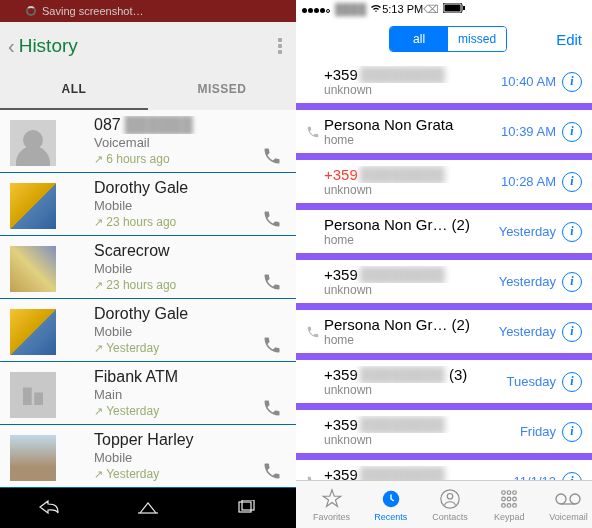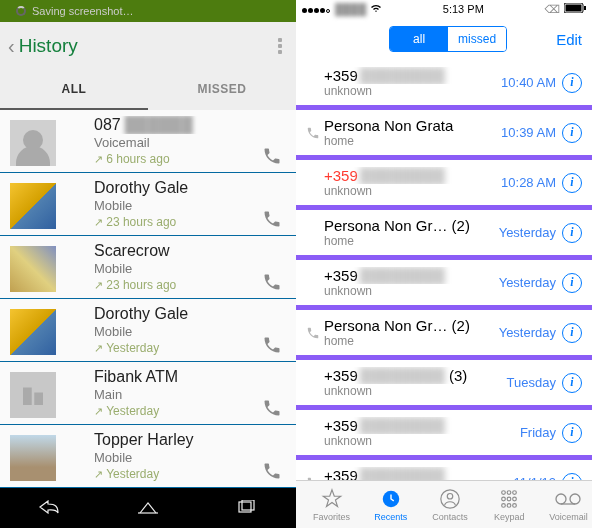--- a/index.html
+++ b/index.html
@@ -2,21 +2,21 @@
 <html><head>
 <meta charset="utf-8">
 <style>
 * { margin: 0; padding: 0; box-sizing: border-box; font-family: -apple-system, "Helvetica Neue", Arial, sans-serif; }
 body { width: 592px; height: 528px; display: flex; background: #fff; overflow: hidden; }
 .phone { height: 528px; position: relative; overflow: hidden; }
 .phone-android { width: 296px; background: #eeeeee; }
 .phone-ios { width: 296px; background: #fff; }
 
 
-.a-status { height: 22px; background: #4d7c0f; color: #ccc; font-size: 11px; padding: 0 16px; display: flex; align-items: center; }
+.a-status { height: 22px; background: #7f1d1d; color: #ccc; font-size: 11px; padding: 0 26px; display: flex; align-items: center; }
 .a-status .spinner { width: 10px; height: 10px; border: 2px solid #666; border-top-color: #ccc; border-radius: 50%; margin-right: 6px; }
 .a-header { height: 48px; background: #eeeeee; display: flex; align-items: center; padding: 0 8px; justify-content: space-between; }
 .a-header-left { display: flex; align-items: center; gap: 4px; }
 .a-back { font-size: 20px; color: #888; }
 .a-title { font-size: 19px; color: #15803d; }
 .a-overflow { display: flex; flex-direction: column; gap: 2px; padding-right: 6px; }
 .a-overflow span { width: 4px; height: 4px; background: #aaa; border-radius: 1px; }
 .a-tabs { display: flex; height: 40px; background: #eeeeee; }
 .a-tab { flex: 1; display: flex; align-items: center; justify-content: center; font-size: 12px; font-weight: bold; color: #888; letter-spacing: 0.5px; border-bottom: 2px solid transparent; }
 .a-tab.active { color: #333; border-bottom-color: #5a5a5a; }
@@ -36,32 +36,32 @@
 .a-name { font-size: 16px; color: #222; font-weight: 500; white-space: nowrap; overflow: hidden; }
 .a-name .blur { color: #aaa; filter: blur(2px); margin-left: 4px; font-weight: normal; }
 .a-sub { font-size: 13px; color: #777; margin-top: 1px; }
 .a-meta { font-size: 12px; color: #9aad6e; margin-top: 2px; display:flex; align-items:center; gap:3px;}
 .a-arrow { color: #9aad6e; font-size: 11px; }
 .a-call { width: 28px; display: flex; align-items: center; justify-content: center; color: #888; font-size: 20px; }
 .a-nav { position: absolute; bottom: 0; left: 0; right: 0; height: 40px; background: #000; display: flex; align-items: center; justify-content: space-around; }
 .a-nav-btn { color: #eee; font-size: 18px; width: 60px; text-align: center; }
 
 
-.i-status { height: 18px; display: flex; align-items: center; justify-content: space-between; padding: 0 6px; font-size: 11px; font-weight: 500; }
+.i-status { height: 18px; display: flex; align-items: center; justify-content: flex-start; padding: 0 6px; font-size: 11px; font-weight: 500; }
 .i-status-left, .i-status-right { display: flex; align-items: center; gap: 4px; }
 .i-dots span { display:inline-block; width:5px; height:5px; border-radius:50%; background:#000; margin-right:1px;}
 .i-dots span.empty { background:transparent; border:1px solid #000; width:4px; height:4px;}
 .i-header { display: flex; align-items: center; justify-content: space-between; padding: 6px 10px; height: 42px; }
 .i-seg { display: flex; border: 1px solid #007aff; border-radius: 4px; overflow: hidden; height: 26px; }
 .i-seg-btn { width: 58px; display: flex; align-items: center; justify-content: center; font-size: 12px; color: #007aff; background: #fff; }
 .i-seg-btn.active { background: #007aff; color: #fff; }
 .i-edit { color: #007aff; font-size: 15px; }
 .i-spacer { width: 34px; }
 .i-list { }
-.i-row { display: flex; align-items: center; padding: 6px 10px 6px 6px; border-bottom: 5px solid #8b5cf6; min-height: 50px; }
+.i-row { display: flex; align-items: center; padding: 6px 10px 6px 6px; border-bottom: 7px solid #8b5cf6; min-height: 50px; }
 .i-out { width: 22px; display:flex; align-items:center; justify-content:center; color:#b0b0b0; }
 .i-rinfo { flex: 1; min-width: 0; }
 .i-title { font-size: 15px; color: #000; white-space: nowrap; overflow: hidden; }
 .i-title.missed { color: #ff3b30; }
 .i-title .blur { color: #ccc; filter: blur(3px); margin-left: 2px; }
 .i-sub { font-size: 12px; color: #8a8a8a; }
 .i-time { font-size: 13px; color: #3b82f6; margin-right: 6px; white-space: nowrap; text-align: right; }
 .i-info-btn { width: 20px; height: 20px; border: 1.5px solid #007aff; border-radius: 50%; color: #007aff; display: flex; align-items: center; justify-content: center; font-size: 12px; font-weight: bold; font-family: Georgia, serif; font-style: italic; }
 .i-tabbar { position: absolute; bottom: 0; left: 296px; right: 0; height: 48px; background: #f7f7f7; border-top: 1px solid #d0d0d0; display: flex; }
 .i-tab { flex: 1; display: flex; flex-direction: column; align-items: center; justify-content: center; font-size: 9px; color: #8e8e8e; gap:2px;padding-left:12px; }

